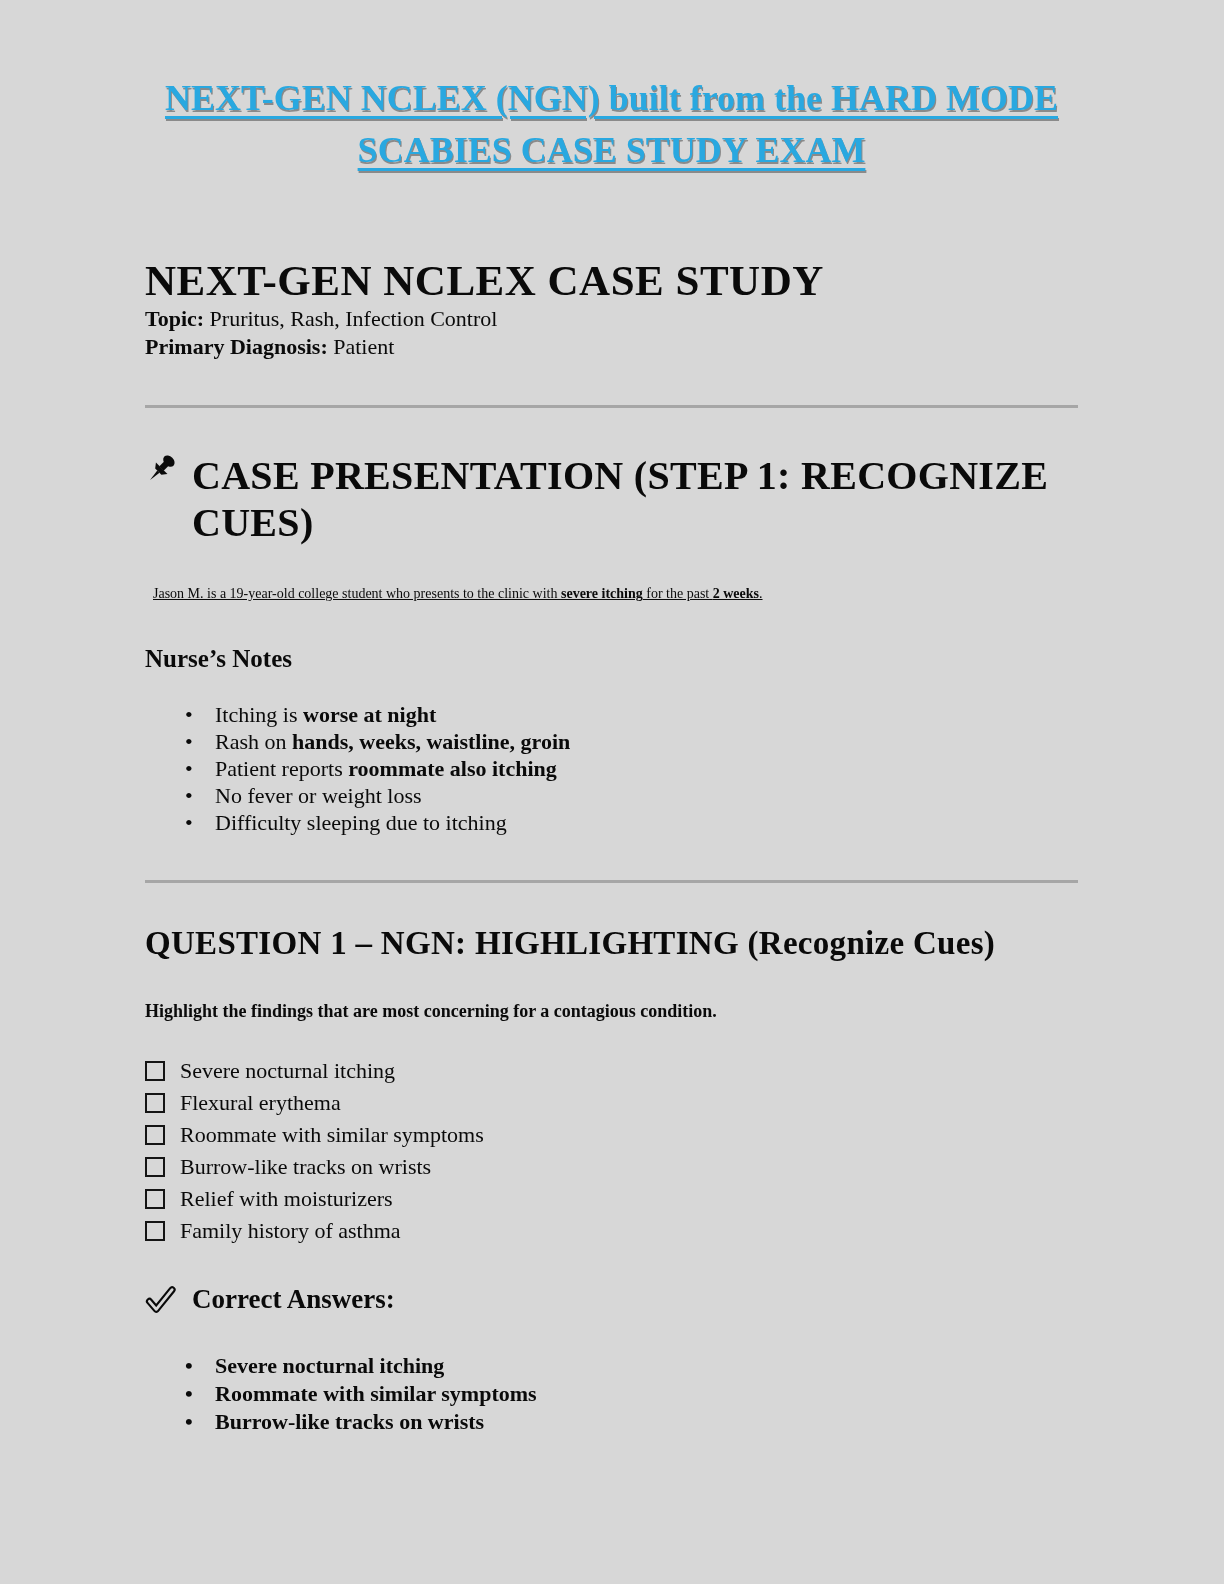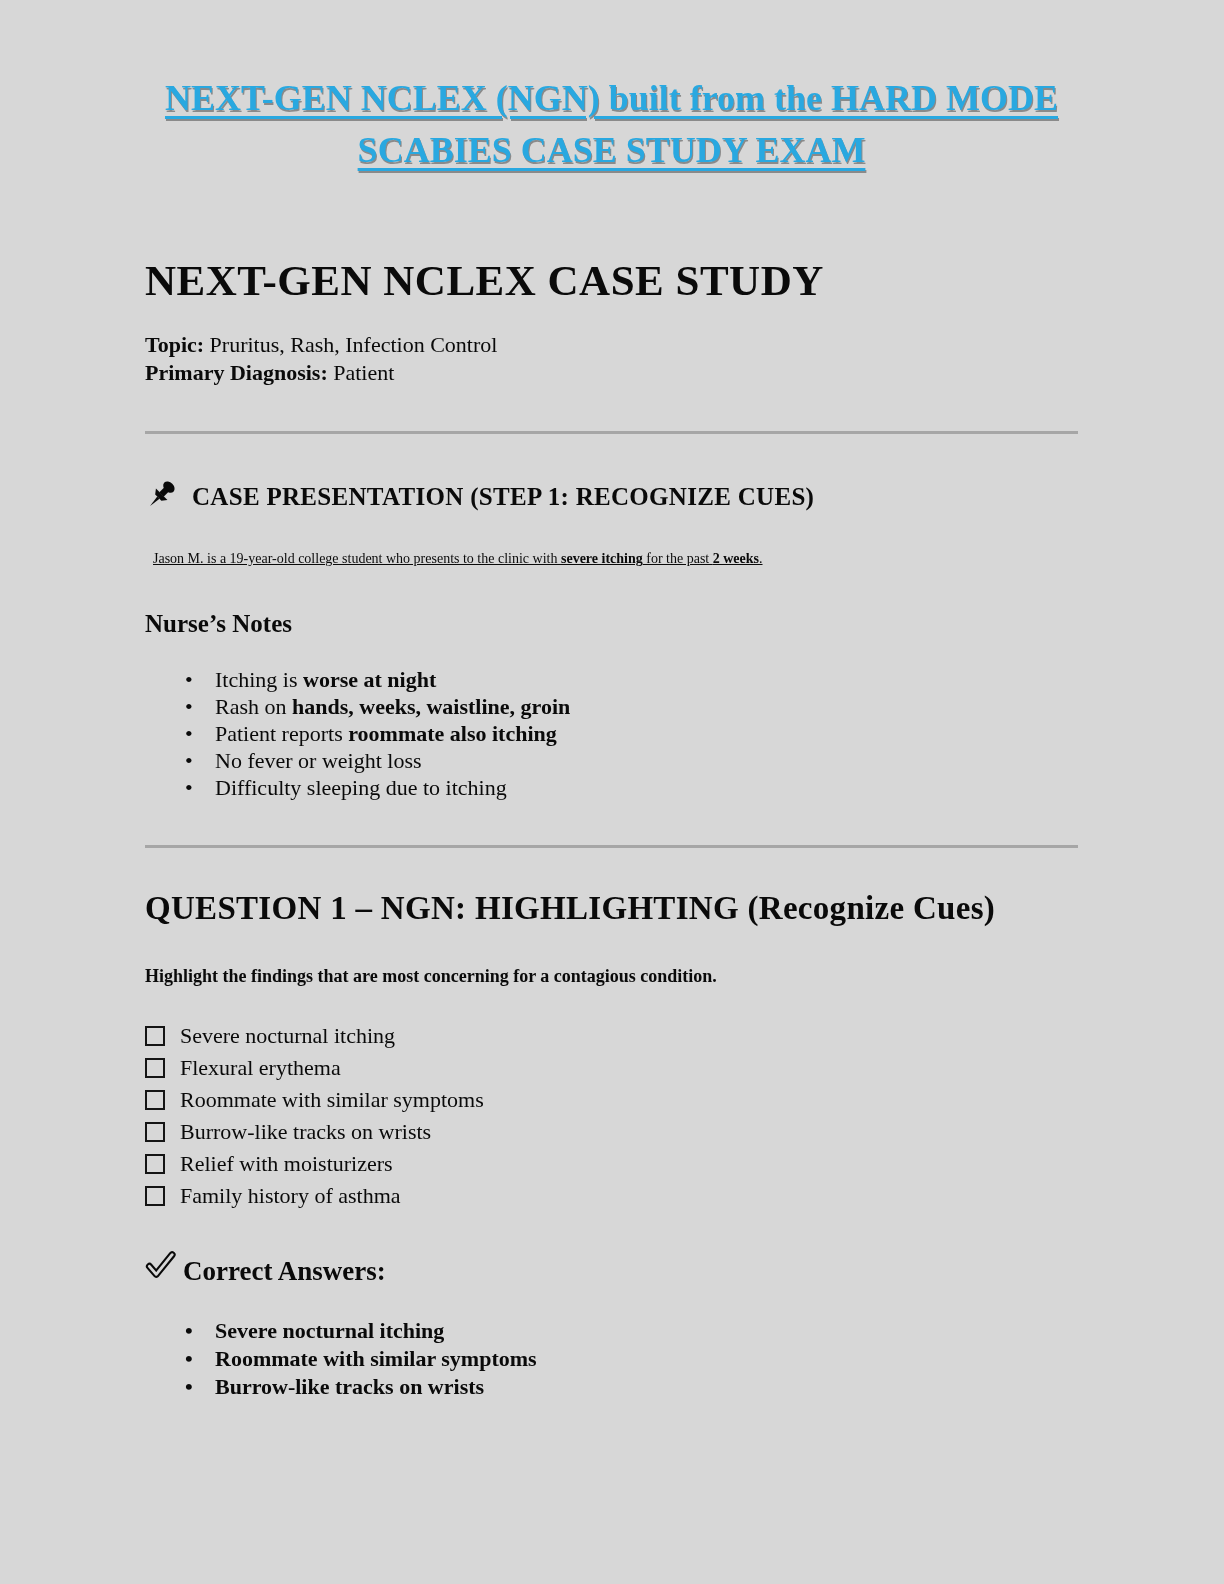--- a/index.html
+++ b/index.html
@@ -34,35 +34,35 @@
   }
 
   h1.main-heading {
     margin: 81px 0 0 0;
     font-size: 43px;
     line-height: 1.12;
     font-weight: bold;
     letter-spacing: 0.5px;
   }
 
-  .meta { margin-top: 26px; font-size: 22px; line-height: 28px; }
+  .meta { font-size: 22px; line-height: 28px; }
   .meta p { margin: 0; }
 
   hr.rule {
     border: none;
     border-top: 3px solid var(--rule, #a6a6a6);
     margin: 44px 0 0 0;
   }
 
   .section-heading {
     margin-top: 44px;
     display: flex;
-    align-items: flex-end;
+    align-items: flex-start;
     gap: 14px;
-    font-size: 25px;
+    font-size: 40px;
     font-weight: bold;
     letter-spacing: 0.3px;
   }
   .section-heading .icon { flex: 0 0 auto; display: inline-flex; }
 
   .intro {
     margin: 34px 0 0 8px;
     font-size: 14px;
     line-height: 27px;
     max-width: 935px;
@@ -122,22 +122,22 @@
     width: 16px;
     height: 16px;
     border: 2px solid #141414;
     background: transparent;
     flex: 0 0 auto;
   }
 
   .answers-heading {
     margin-top: 40px;
     display: flex;
-    align-items: flex-end;
-    gap: 7px;
+    align-items: flex-start;
+    gap: 16px;
     font-size: 27px;
     font-weight: bold;
   }
   ul.bullets.answers { margin-top: 30px; font-weight: bold; }
   ul.bullets.answers li { line-height: 28px; }
 </style>
 </head>
 <body style="--accent: #29a8e0; --rule: #a6a6a6; background: rgb(215, 215, 215);">
 
 <div class="content">

